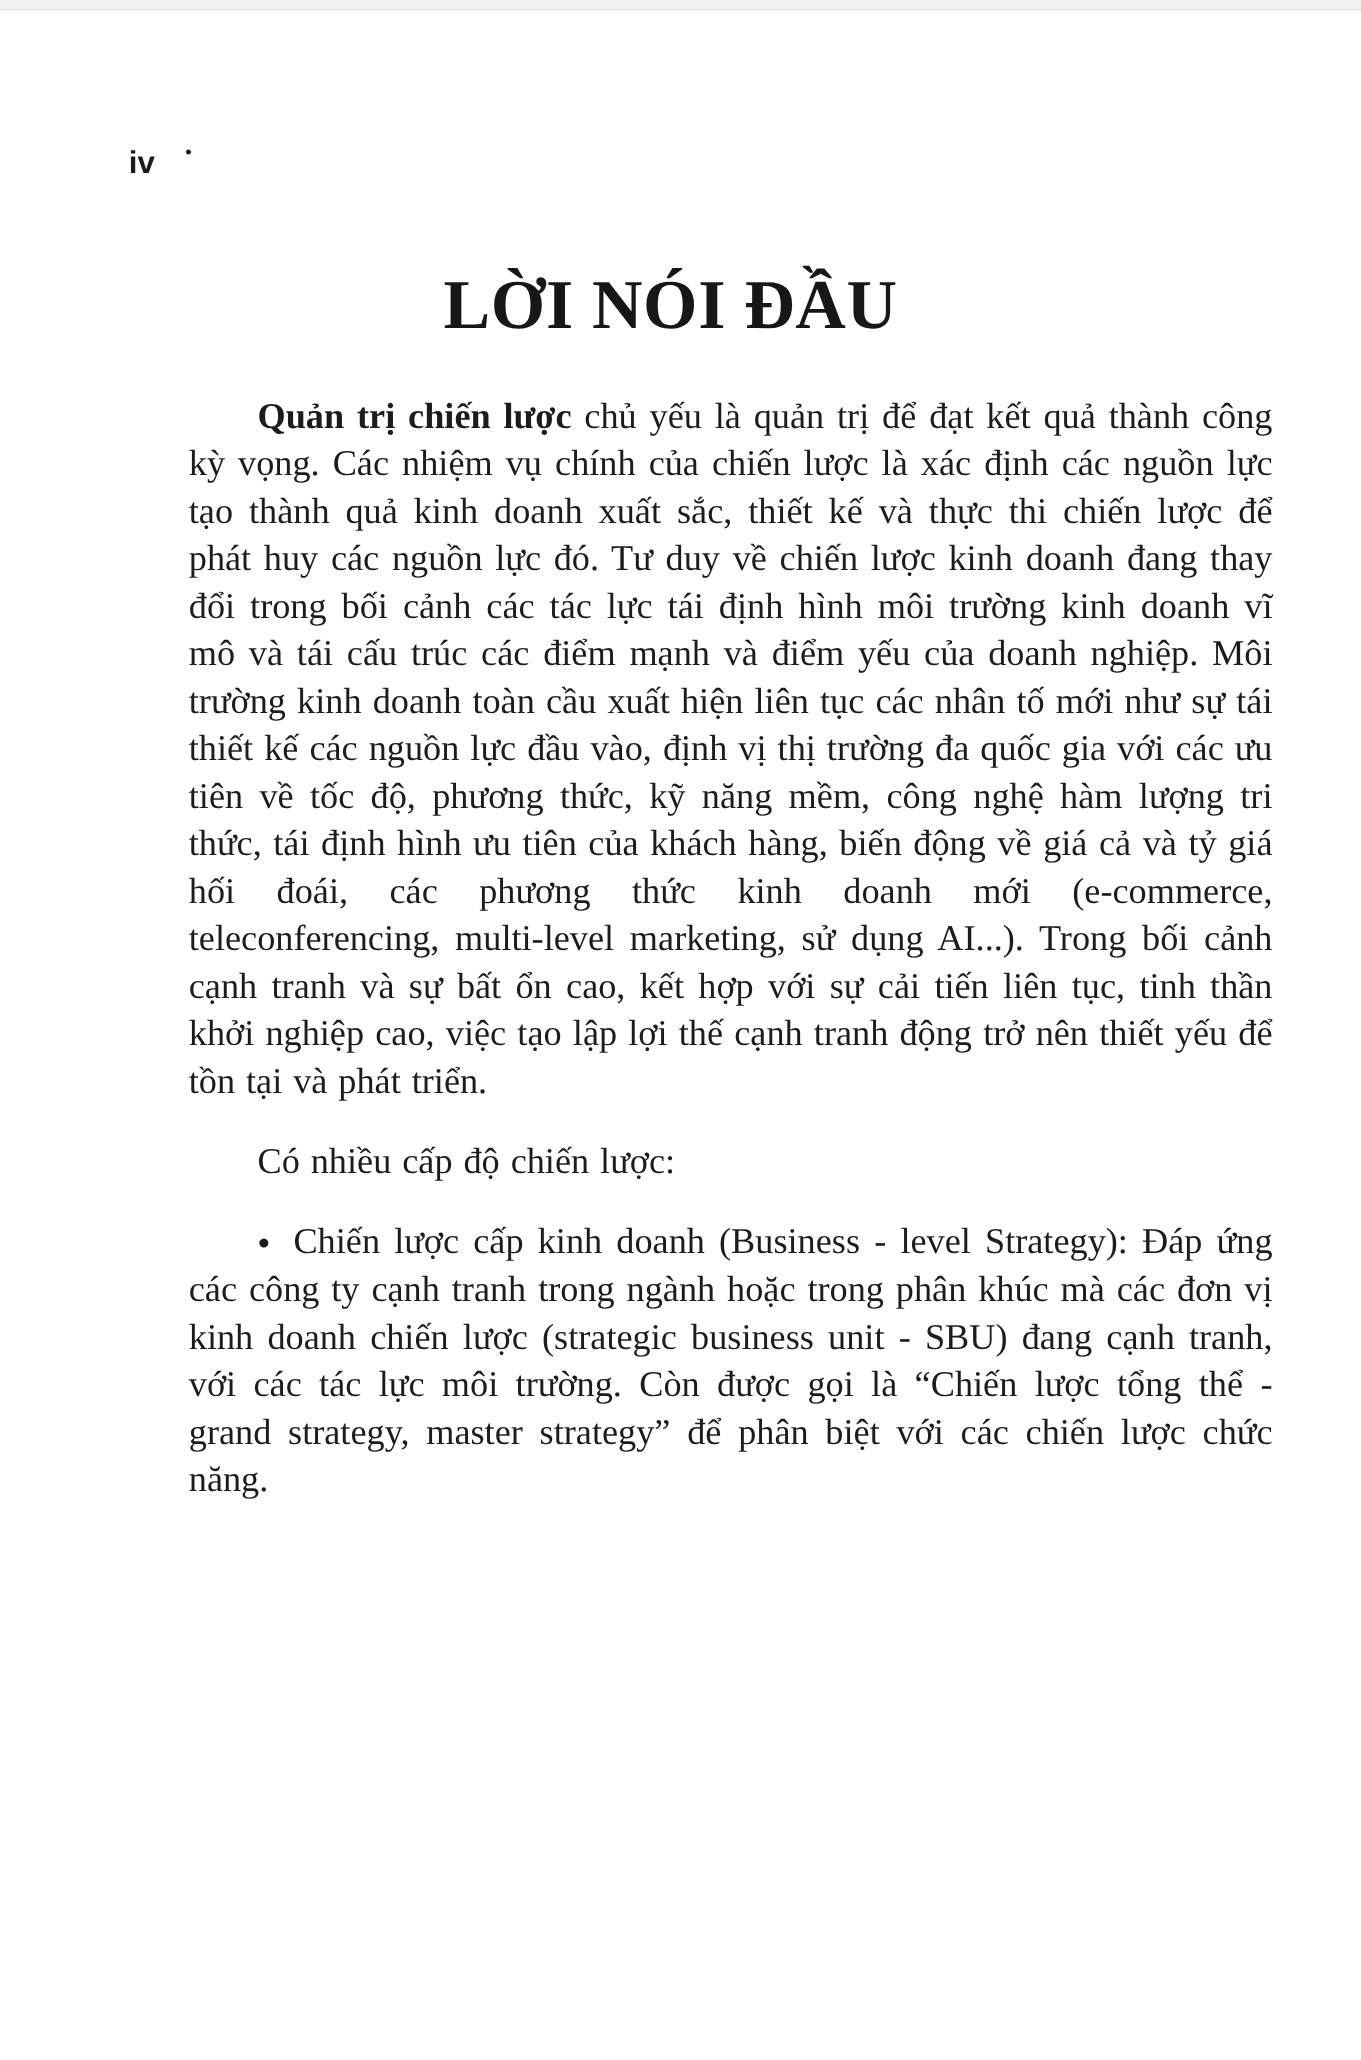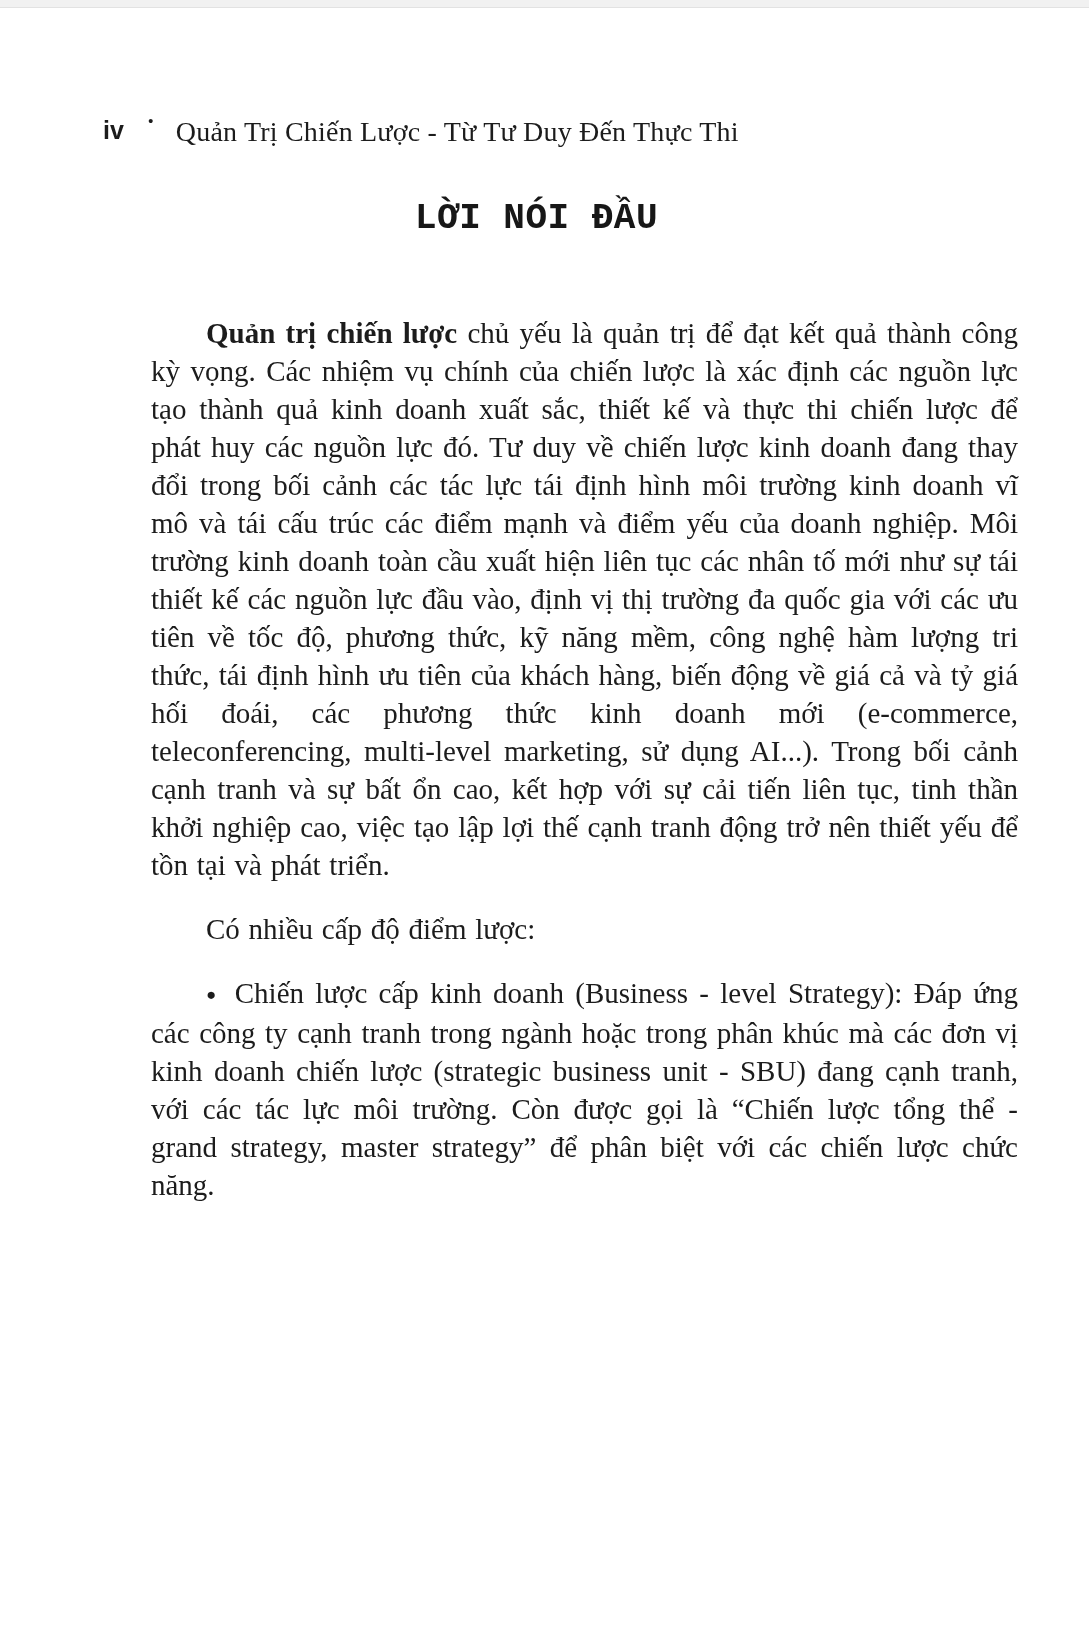--- a/index.html
+++ b/index.html
@@ -41,23 +41,23 @@
   .running-title {
     font-size: 28px;
     letter-spacing: 0.2px;
   }
   .page-title {
     position: absolute;
     top: 174px;
     left: 103px;
     width: 867px;
     text-align: center;
-    font-family: Liberation Mono, monospace;
+    font-family: Liberation Serif, serif;
     font-weight: 700;
-    font-size: 36px;
+    font-size: 56px;
     letter-spacing: 0.5px;
     color: #171717;
   }
   .body-text {
     position: absolute;
     top: 314px;
     left: 103px;
     width: 867px;
     font-size: 29px;
     line-height: 38px;
@@ -79,30 +79,29 @@
 </head>
 <body>
 
 <div class="page">
 
   <div class="edge-strip"></div>
 
   <div class="page-header">
     <span class="page-number">iv</span>
     <span class="header-sep">•</span>
-    <span class="running-title">Quản Trị Chiến Lược - Từ Tư Duy Đến Thực Thi</span>
   </div>
 
   <h1 class="page-title">LỜI NÓI ĐẦU</h1>
 
   <div class="body-text">
 
     <p><span class="lead-bold">Quản trị chiến lược</span><span> chủ yếu là quản trị để đạt kết quả thành công kỳ vọng. Các nhiệm vụ chính của chiến lược là xác định các nguồn lực tạo thành quả kinh doanh xuất sắc, thiết kế và thực thi chiến lược để phát huy các nguồn lực đó. Tư duy về chiến lược kinh doanh đang thay đổi trong bối cảnh các tác lực tái định hình môi trường kinh doanh vĩ mô và tái cấu trúc các điểm mạnh và điểm yếu của doanh nghiệp. Môi trường kinh doanh toàn cầu xuất hiện liên tục các nhân tố mới như sự tái thiết kế các nguồn lực đầu vào, định vị thị trường đa quốc gia với các ưu tiên về tốc độ, phương thức, kỹ năng mềm, công nghệ hàm lượng tri thức, tái định hình ưu tiên của khách hàng, biến động về giá cả và tỷ giá hối đoái, các phương thức kinh doanh mới (e-commerce, teleconferencing, multi-level marketing, sử dụng AI...). Trong bối cảnh cạnh tranh và sự bất ổn cao, kết hợp với sự cải tiến liên tục, tinh thần khởi nghiệp cao, việc tạo lập lợi thế cạnh tranh động trở nên thiết yếu để tồn tại và phát triển.</span></p>
 
-    <p>Có nhiều cấp độ điểm lược:</p>
+    <p>Có nhiều cấp độ chiến lược:</p>
 
 
     <p><span class="bullet-marker">●</span><span>Chiến lược cấp kinh doanh (Business - level Strategy): Đáp ứng các công ty cạnh tranh trong ngành hoặc trong phân khúc mà các đơn vị kinh doanh chiến lược (strategic business unit - SBU) đang cạnh tranh, với các tác lực môi trường. Còn được gọi là “Chiến lược tổng thể - grand strategy, master strategy” để phân biệt với các chiến lược chức năng.</span></p>
 
 
   </div>
 
 </div>
 
 </body></html>

